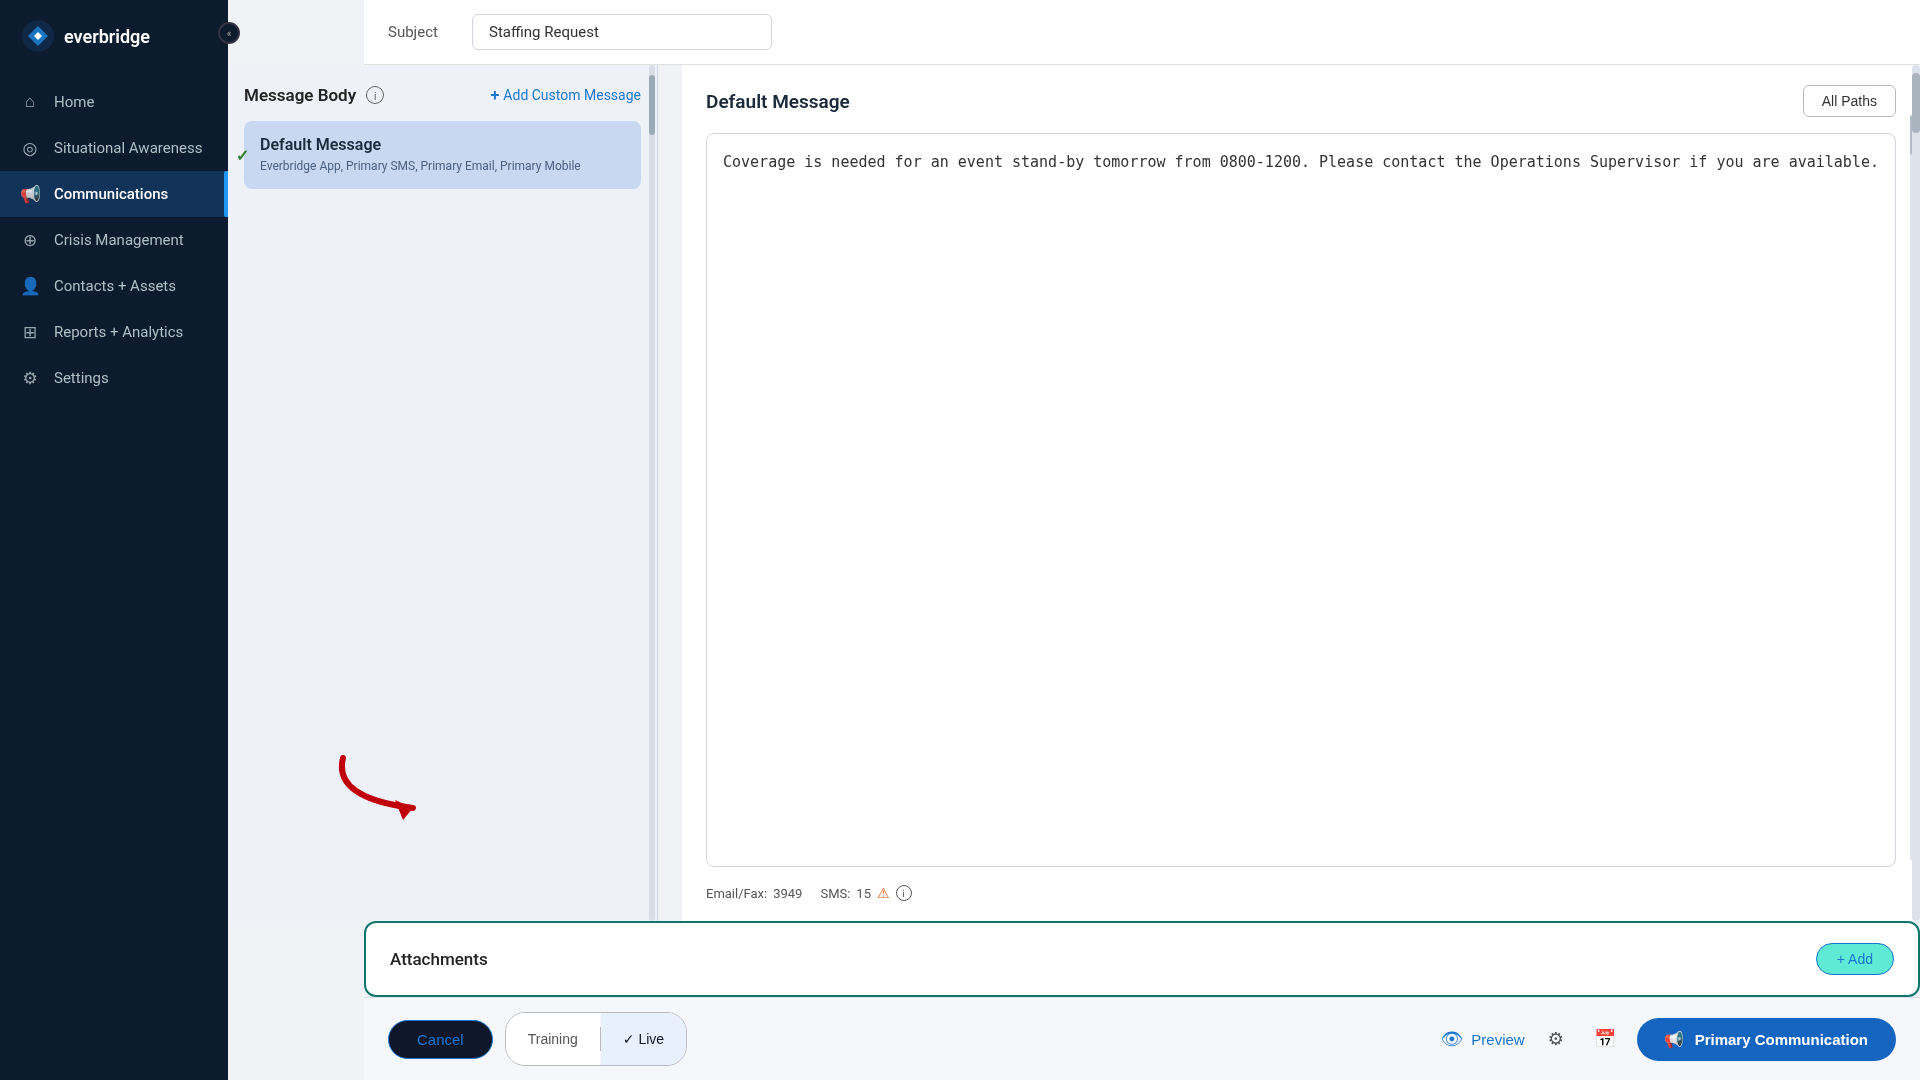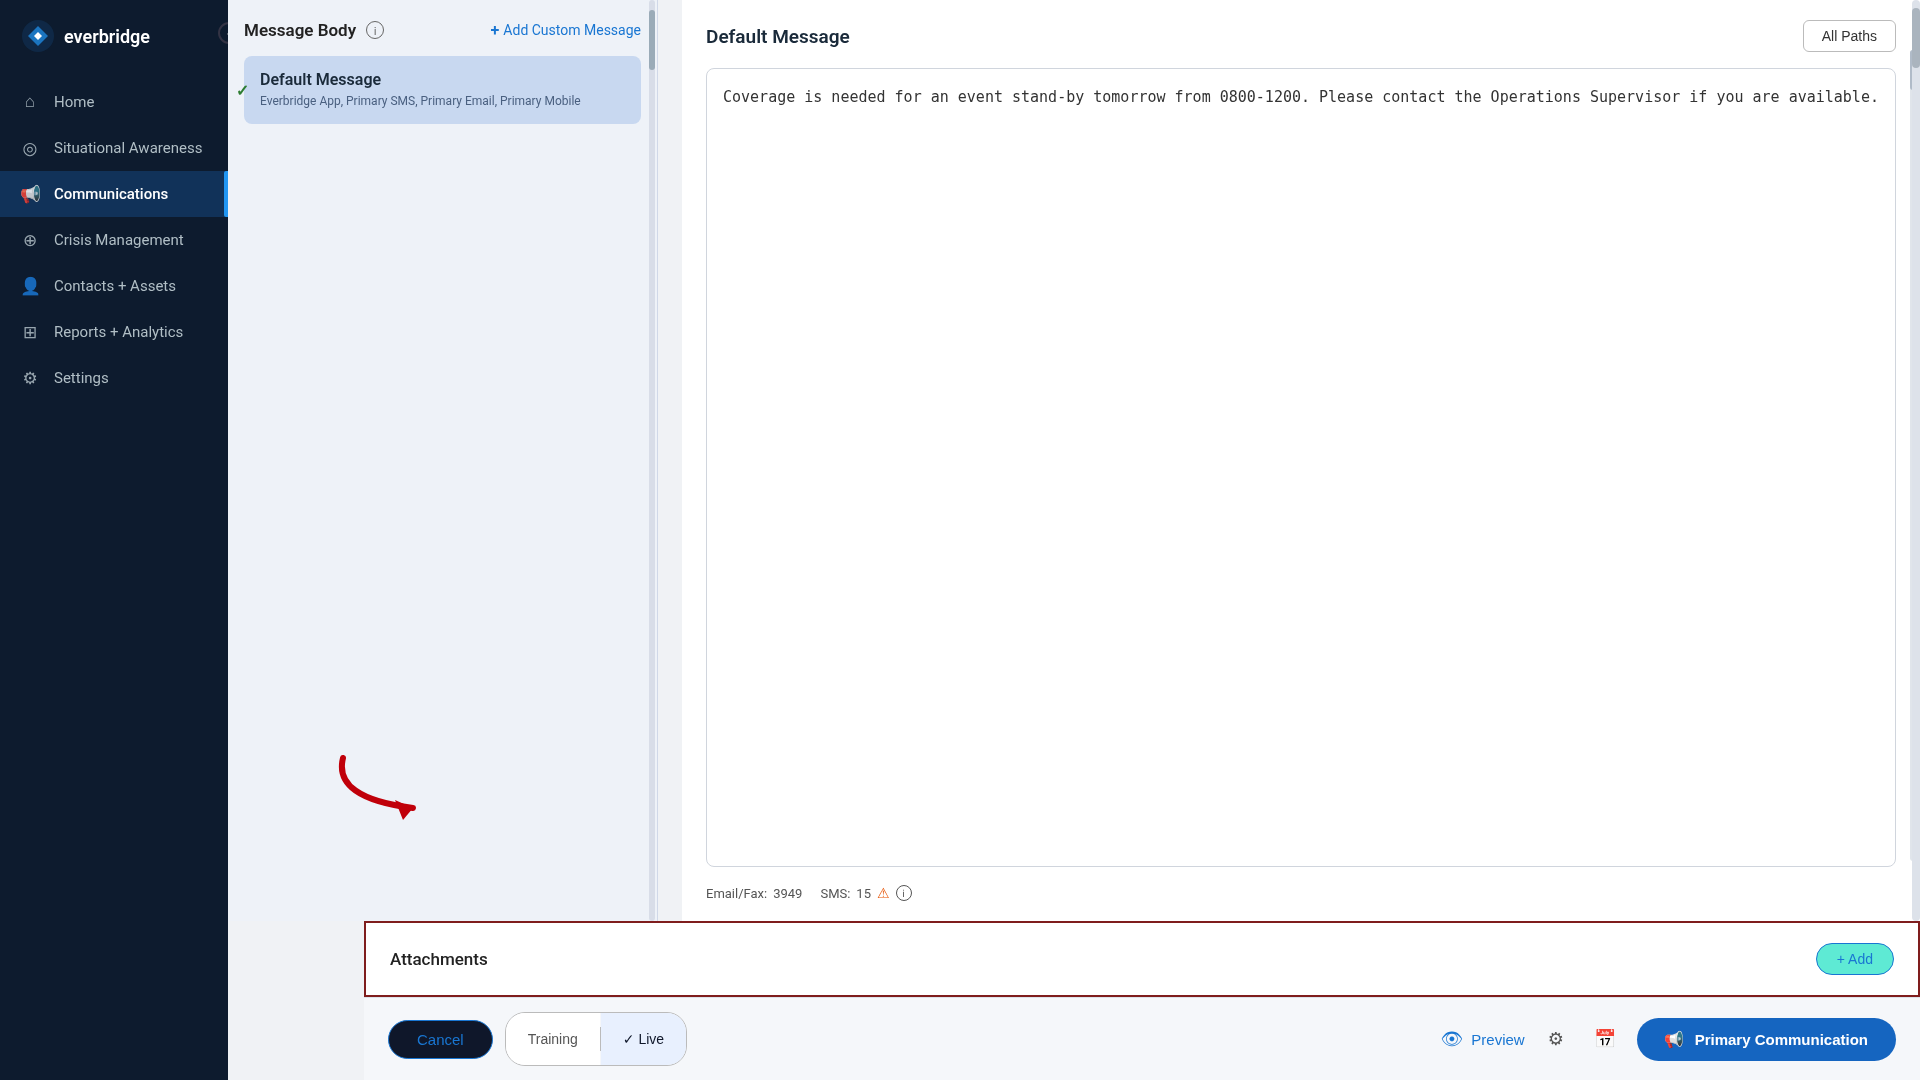--- a/index.html
+++ b/index.html
@@ -317,22 +317,22 @@
       width: 6px;
       height: 40px;
       background: #b0bbc8;
       border-radius: 3px;
     }
 
     
     .attachments-section {
       margin: 0 0 0 136px;
       background: #fff;
-      border: 2px solid #7f1d1d;
-      border-radius: 0;
+      border: 2px solid #0f766e;
+      border-radius: 12px;
       padding: 20px 24px;
       display: flex;
       align-items: center;
       justify-content: space-between;
     }
     .attachments-label {
       font-size: 17px;
       font-weight: 500;
       color: #222;
     }
@@ -500,20 +500,24 @@
     </div>
     <div class="nav-item">
       <span class="nav-icon">⚙</span>
       <span>Settings</span>
     </div>
   </nav>
 </div>
 
 <div class="main">
 
+  <div class="subject-bar">
+    <span class="subject-label">Subject</span>
+    <div class="subject-value-box">Staffing Request</div>
+  </div>
 
   <div class="main-scroll-area">
     <div class="message-panels">
 
       <div class="left-panel">
         <div class="message-body-header">
           <span class="message-body-label">Message Body</span>
           <div class="info-icon">ℹ</div>
           <div class="add-custom-btn">
             <span class="plus-icon">+</span>

